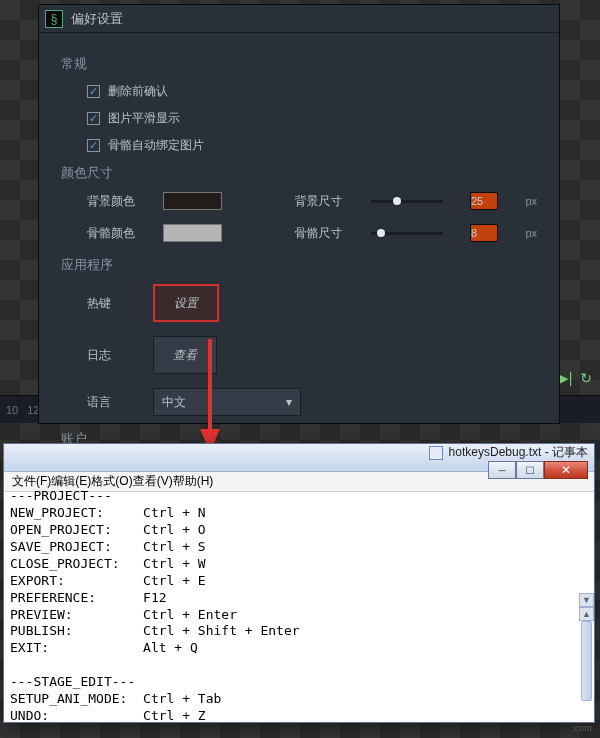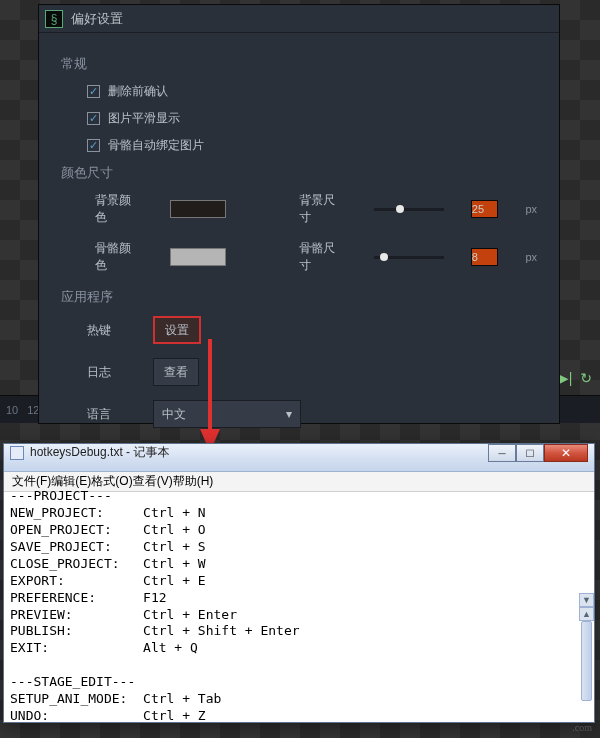--- a/index.html
+++ b/index.html
@@ -22,43 +22,43 @@
 .timeline-icons { position:absolute; right:8px; top:370px; color:#7fc97f; font-size:14px; display:flex; gap:8px; }
 
 
 .prefs { position: absolute; top: 4px; left: 38px; width: 522px; height: 420px; background: #2a3039; border: 1px solid #0a0a0a; color: #b8c0c8; font-size: 13px; }
 .prefs-title { height: 28px; display: flex; align-items: center; gap: 8px; padding-left: 6px; border-bottom: 1px solid #1a1d24; }
 .prefs-title .icon { width: 18px; height: 18px; background: #0a0a0a; border:1px solid #5a7; display:flex; align-items:center; justify-content:center; color:#5a7; font-size:12px; }
 .prefs-body { padding: 14px 22px; }
 .section-hdr { color: #8892a0; font-size: 13px; margin: 8px 0 10px 0; }
 .cbrow { display: flex; align-items: center; gap: 8px; margin-left: 26px; margin-bottom: 10px; font-size: 12px; }
 .cb { width: 13px; height: 13px; border: 1px solid #8892a0; display:flex; align-items:center; justify-content:center; color:#5aa0d0; font-size:11px; line-height:1; }
-.colorrow { display:flex; align-items:center; gap:27px; margin-left:34px; margin-bottom:14px; font-size:12px; }
+.colorrow { display:flex; align-items:center; gap:27px; margin-left:26px; margin-bottom:14px; font-size:12px; }
 .colorlabel { width: 56px; }
 .swatch { width: 66px; height: 18px; border:1px solid #777; }
 .sw-dark { background:#201d1a; }
 .sw-light { background:#b5b5b5; }
 .sliderlabel { margin-left: 46px; width:56px; }
 .slider { width: 82px; height: 3px; background:#1a1d24; position:relative; }
 .slider .thumb { position:absolute; top:-3px; width:8px; height:8px; border-radius:50%; background:#e8e8e8; }
 .numin { width:32px; height:18px; background:#c2410c; border:1px solid #0a0a0a; color:#ccc; font-size:11px; line-height:16px; }
 .pxlbl { color:#8892a0; font-size:11px; }
 .approw { display:flex; align-items:center; gap:26px; margin-left:26px; margin-bottom:14px; font-size:12px; }
 .applabel { width:40px;font-family:Liberation Serif, serif; }
-.btn { height:28px; padding:0 10px; background:#353c47; border:1px solid #1a1d24; color:#b8c0c8; font-size:12px; display:flex; align-items:center; justify-content:center; cursor:pointer; }
+.btn { height:38px; padding:0 19px; background:#353c47; border:1px solid #1a1d24; color:#b8c0c8; font-size:12px; display:flex; align-items:center; justify-content:center; cursor:pointer;font-style:italic; }
 .btn-hi { border:2px solid #d03030; background:#3a2a2a; }
 .dropdown { width:148px; height:22px; background:#353c47; border:1px solid #1a1d24; display:flex; align-items:center; justify-content:space-between; padding:13px 8px; font-size:12px; }
 
 
 .arrow { position:absolute; left:190px; top:334px; pointer-events:none; }
 .arrow svg { width:40px; height:120px; }
 
 
 .notepad { position:absolute; top:443px; left:3px; width:592px; height:280px; background:#fff; border:1px solid #5e738f; box-shadow:0 4px 16px rgba(0,0,0,.4); }
-.np-title { height:28px; background:linear-gradient(180deg,#eaf1fb 0%,#d6e1f2 50%,#c5d5ec 100%); display:flex; align-items:flex-start; justify-content:space-between; padding:0 6px; border-bottom:1px solid #9db3cf; }
+.np-title { height:28px; background:linear-gradient(180deg,#eaf1fb 0%,#d6e1f2 50%,#c5d5ec 100%); display:flex; align-items:flex-end; justify-content:space-between; padding:0 6px; border-bottom:1px solid #9db3cf;flex-direction:column; }
 .np-tleft { display:flex; align-items:center; gap:6px; font-size:12px; color:#222; }
 .np-ticon { width:14px; height:14px; border:1px solid #6a88bb; background:#e5ecf7; }
 .np-ctrls { display:flex; gap:0; }
 .np-ctrl { width:28px; height:18px; border:1px solid #6a7a9a; background:linear-gradient(180deg,#f0f4fa,#cfdaeb); display:flex; align-items:center; justify-content:center; font-size:10px; color:#333; }
 .np-ctrl.close { background:linear-gradient(180deg,#e98a7a 0%,#d25540 50%,#ba3820 100%); color:#fff; width:44px; border-color:#8a2a1a; font-size:12px;}
 .np-menu { height:20px; background:#f4f4f4; border-bottom:1px solid #d0d0d0; display:flex; align-items:center; gap:0; padding-left:8px; font-size:12px; color:#000; }
 .np-body { height:229px; display:flex;align-items:center; }
 .np-text { flex:1; padding:4px 6px; font-family:"SimSun","NSimSun","MS Gothic",monospace; font-size:13px; white-space:pre; color:#000; overflow:hidden; line-height:1.3; }
 .np-scroll { width:16px; background:#e9e9e9; border-left:1px solid #ccc; position:relative; }
 .np-thumb { position:absolute; top:14px; left:2px; right:2px; height:80px; background:linear-gradient(90deg,#dbe3ef,#c0ceea); border:1px solid #9fb2d6; border-radius:2px; }

